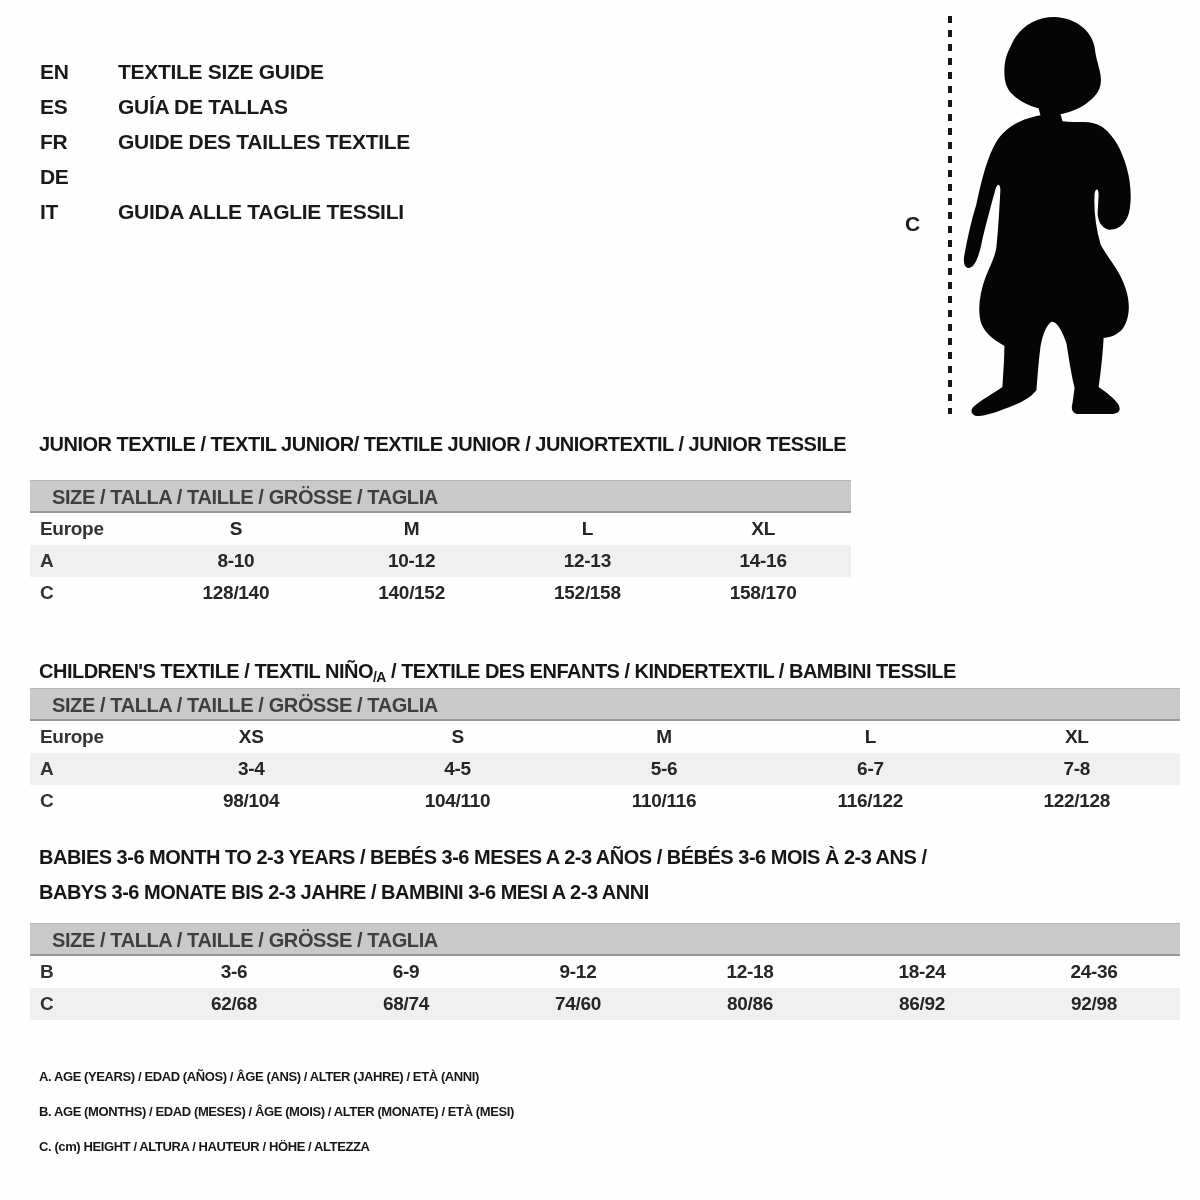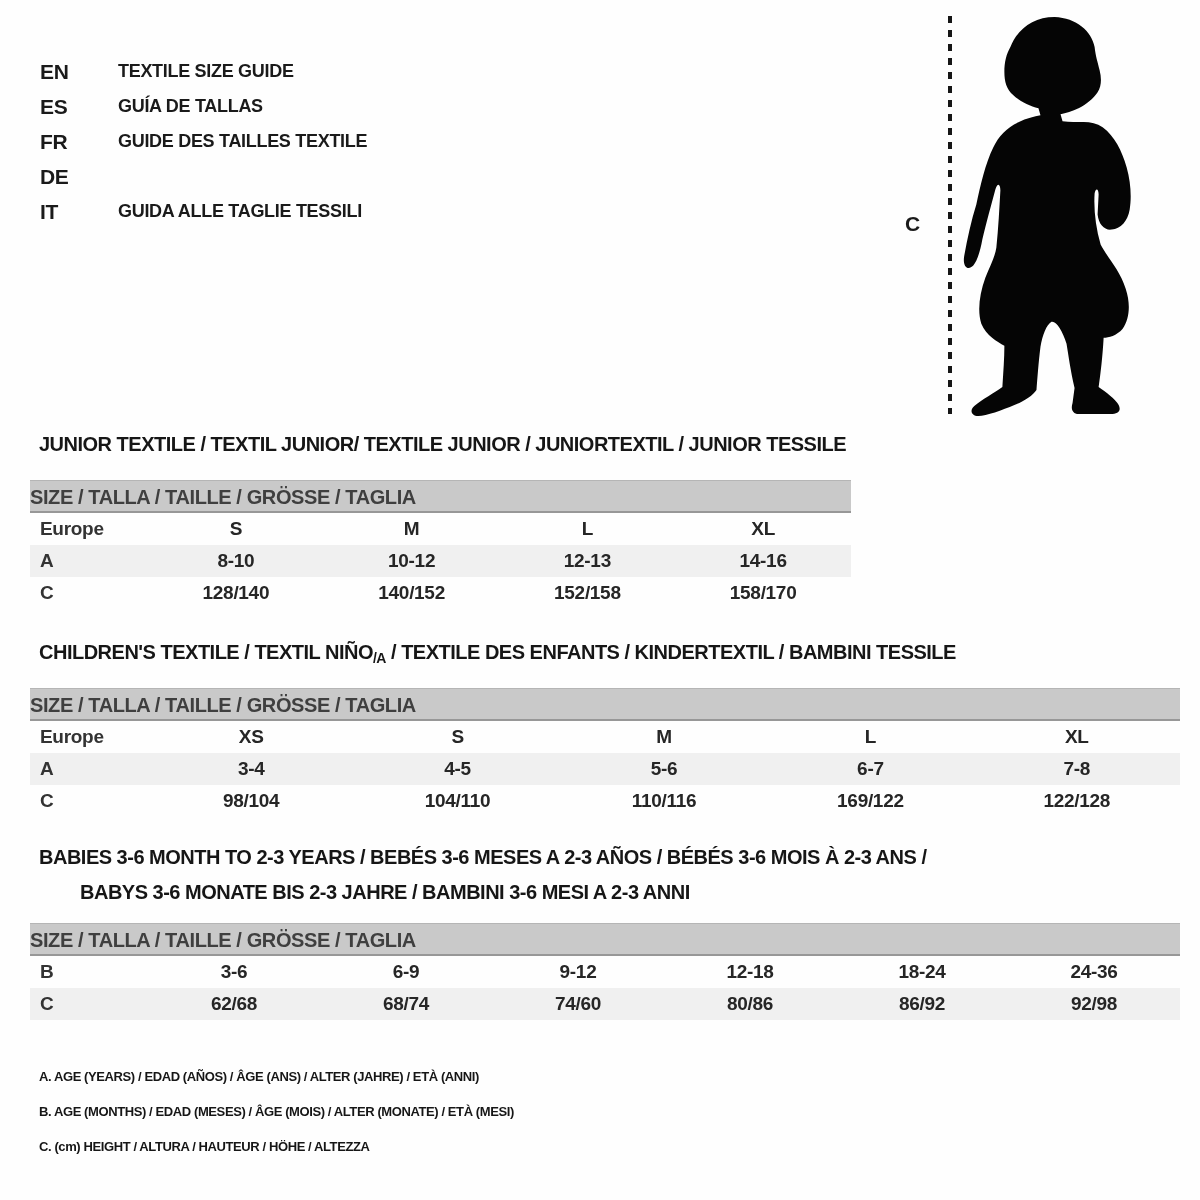--- a/index.html
+++ b/index.html
@@ -26,21 +26,21 @@
     overflow:hidden;
   }
   
   .lang-list{position:absolute;left:40px;top:30px;margin-top:24px;}
   .lang-row{display:flex;height:35px;align-items:center;}
   .lang-code{
     width:78px;flex:0 0 78px;
     font-size:21px;font-weight:700;letter-spacing:-0.3px;
   }
   .lang-title{
-    font-size:18px;font-weight:700;letter-spacing:-0.3px;white-space:nowrap;
+    font-size:21px;font-weight:700;letter-spacing:-0.3px;white-space:nowrap;
   }
   
   .measure-line{
     position:absolute;left:948px;top:16px;
     width:4px;height:398px;
     background:repeating-linear-gradient(to bottom,#161616 0 7px,transparent 7px 14px);
   }
   .measure-label{
     position:absolute;left:905px;top:212px;
     font-size:21px;font-weight:700;
@@ -56,21 +56,21 @@
     font-size:14px;font-weight:700;vertical-align:baseline;
     position:relative;top:4px;letter-spacing:-0.5px;
   }
   .size-table{position:absolute;left:30px;}
   .size-table .bar{
     height:33px;line-height:33px;
     background:var(--table-header-bg);
     border-top:1px solid #b5b5b5;
     border-bottom:2px solid var(--table-header-border);
     box-sizing:border-box;
-    padding-left:0;
+    padding-left:22px;
     font-size:20px;font-weight:700;letter-spacing:-0.4px;
     color:var(--table-header-text);
     white-space:nowrap;
   }
   .size-table .trow{
     display:grid;height:32px;align-items:center;
     font-size:19px;font-weight:700;letter-spacing:-0.3px;
     color:var(--row-text);
   }
   .size-table .trow.alt{background:var(--row-alt-bg);}
@@ -192,21 +192,21 @@
     </div>
     <div class="trow cols-4">
       <span class="rlabel">C</span>
       <span class="cell">128/140</span>
       <span class="cell">140/152</span>
       <span class="cell">152/158</span>
       <span class="cell">158/170</span>
     </div>
   </div>
 
-  <div class="section-heading" style="top:641px;">
+  <div class="section-heading" style="top:660px;">
     <span>CHILDREN'S TEXTILE / TEXTIL NIÑO</span><sub>/A</sub><span> / TEXTILE DES ENFANTS / KINDERTEXTIL / BAMBINI TESSILE</span>
   </div>
   <div class="size-table" id="children-table">
     <div class="bar">SIZE / TALLA / TAILLE / GRÖSSE / TAGLIA</div>
     <div class="trow cols-5">
       <span class="rlabel">Europe</span>
       <span class="cell">XS</span>
       <span class="cell">S</span>
       <span class="cell">M</span>
       <span class="cell">L</span>
@@ -218,27 +218,27 @@
       <span class="cell">4-5</span>
       <span class="cell">5-6</span>
       <span class="cell">6-7</span>
       <span class="cell">7-8</span>
     </div>
     <div class="trow cols-5">
       <span class="rlabel">C</span>
       <span class="cell">98/104</span>
       <span class="cell">104/110</span>
       <span class="cell">110/116</span>
-      <span class="cell">169/122</span>
+      <span class="cell">116/122</span>
       <span class="cell">122/128</span>
     </div>
   </div>
 
   <div class="section-heading" style="top:846px;">BABIES 3-6 MONTH TO 2-3 YEARS / BEBÉS 3-6 MESES A 2-3 AÑOS / BÉBÉS 3-6 MOIS À 2-3 ANS /</div>
-  <div class="section-heading" style="top:881px;margin-left:41px;">BABYS 3-6 MONATE BIS 2-3 JAHRE / BAMBINI 3-6 MESI A 2-3 ANNI</div>
+  <div class="section-heading" style="top:881px;">BABYS 3-6 MONATE BIS 2-3 JAHRE / BAMBINI 3-6 MESI A 2-3 ANNI</div>
   <div class="size-table" id="babies-table">
     <div class="bar">SIZE / TALLA / TAILLE / GRÖSSE / TAGLIA</div>
     <div class="trow cols-6">
       <span class="rlabel">B</span>
       <span class="cell">3-6</span>
       <span class="cell">6-9</span>
       <span class="cell">9-12</span>
       <span class="cell">12-18</span>
       <span class="cell">18-24</span>
       <span class="cell">24-36</span>

